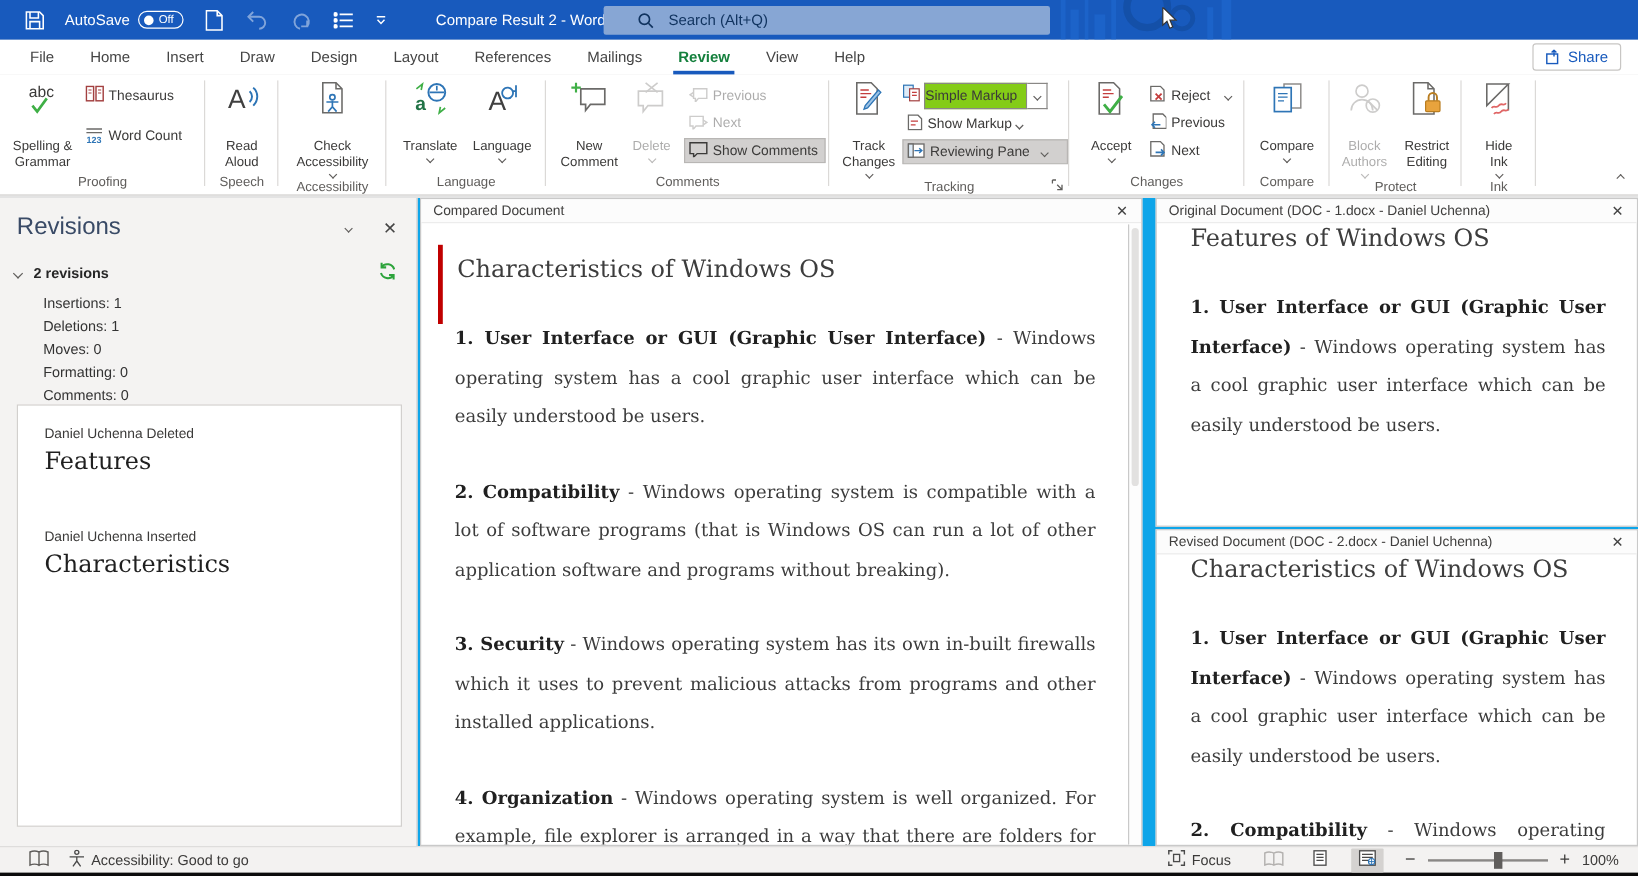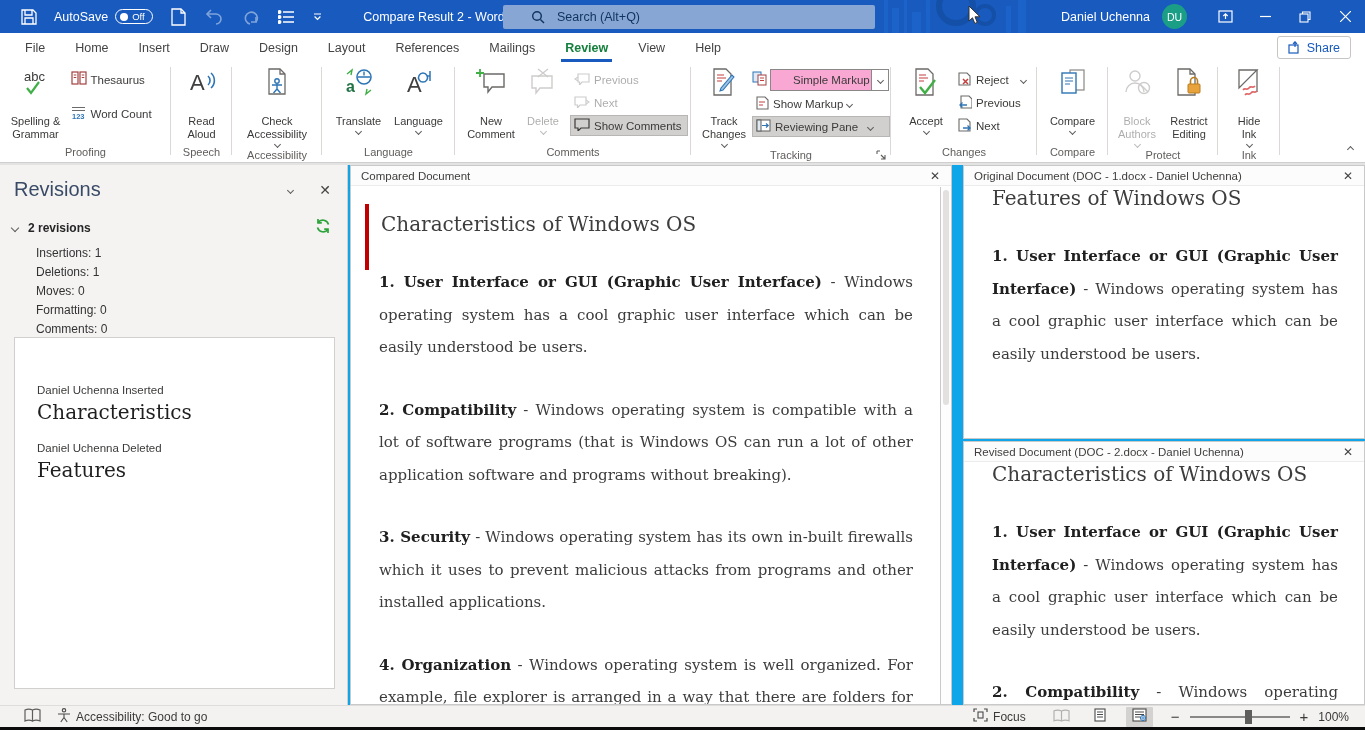--- a/index.html
+++ b/index.html
@@ -43,21 +43,21 @@
   .rg-label { height:18px; font-size:11px; color:#5f5d5b; text-align:center; line-height:16px; }
   .bigbtn { display:flex; flex-direction:column; align-items:center; padding-top:3px; font-size:11px; color:#3b3a39; text-align:center; line-height:13px; border-radius:2px; }
   .bigbtn .lbl { white-space:pre-line; margin-top:16px; }
   .smallbtn { display:flex; align-items:center; gap:4px; font-size:11.5px; color:#3b3a39; height:21px; padding:0 4px; white-space:nowrap; }
   .chev { display:inline-block; width:5px; height:5px; border-right:1.3px solid #5f5d5b; border-bottom:1.3px solid #5f5d5b; transform:rotate(45deg); margin-top:1px; }
   .chev.up { transform:rotate(-135deg); }
   .dis { opacity:.42; }
   .pressed { background:#d2d0cf; box-shadow:inset 0 0 0 1px #b8b6b4; }
   .vcol { display:flex; flex-direction:column; justify-content:flex-start; gap:2px; padding-top:4px; }
   .combo { display:flex; align-items:center; height:22px; }
-  .combo .cbx { width:102px; height:22px; border:1px solid #8a8886; background:#f9a8d4; font-size:11.5px; display:flex; align-items:center; padding-left:22px; color:#3b3a39; }
+  .combo .cbx { width:86px; height:22px; border:1px solid #8a8886; background:#84cc16; font-size:11.5px; display:flex; align-items:center; padding-left:0; color:#3b3a39; }
   .combo .cbtn { width:17px; height:22px; border:1px solid #8a8886; border-left:none; background:#fff; display:flex; align-items:center; justify-content:center; }
   .dlauncher { position:absolute; right:3px; bottom:3px; width:12px; height:12px; }
   .collapse-chev { position:absolute; right:12px; bottom:6px; }
 
   
   .workspace { position:absolute; top:165px; left:0; right:0; height:540px; background:#0ea5e9; }
   .pane { position:absolute; background:#fff; border:1px solid #c9c9c9; overflow:hidden; }
   .pane-header { height:20px; background:#fcfcfc; border-bottom:1px solid #ececec; display:flex; align-items:center; font-size:11.5px; color:#3f3e3d; padding:0 8px 0 10px; }
   .pane-close { margin-left:auto; font-size:12px; color:#444; width:16px; text-align:center; }
 
@@ -179,46 +179,20 @@
     <span class="circ" style="left:96px;top:4px;width:22px;height:22px;border-width:4px;"></span>
     <span class="bar" style="left:128px;width:5px;top:6px;"></span>
       <span class="bar" style="left:140px;width:8px;"></span>
   </div>
   <span class="cursor-arrow">
     <svg width="14" height="20" viewBox="0 0 14 20">
         <polygon points="1,0 1,15 4.5,11.8 6.8,17.5 9.3,16.4 7,10.8 12,10.8" fill="#fff" stroke="#333" stroke-width="1"></polygon>
       </svg>
   </span>
 
-  <div class="tb-right">
-    <span class="username">Daniel Uchenna</span>
-    <span class="avatar">DU</span>
-    <span class="winbtn">
-      <svg width="15" height="13" viewBox="0 0 15 13">
-          <rect x="1" y="1" width="13" height="11" fill="none" stroke="#fff" stroke-width="1.2"></rect>
-          <path d="M7.5 9V4M5.3 6 7.5 3.8 9.7 6" fill="none" stroke="#fff" stroke-width="1.2"></path>
-        </svg>
-    </span>
-    <span class="winbtn">
-      <svg width="11" height="11" viewBox="0 0 11 11">
-          <path d="M0 5.5h11" stroke="#fff" stroke-width="1.2"></path>
-        </svg>
-    </span>
-    <span class="winbtn">
-      <svg width="12" height="12" viewBox="0 0 12 12">
-          <rect x="1" y="3" width="8" height="8" fill="none" stroke="#fff" stroke-width="1.1"></rect>
-          <path d="M3.5 3V1h7.5v7.5H9" fill="none" stroke="#fff" stroke-width="1.1"></path>
-        </svg>
-    </span>
-    <span class="winbtn">
-      <svg width="11" height="11" viewBox="0 0 11 11">
-          <path d="M0 0 11 11M11 0 0 11" stroke="#fff" stroke-width="1.2"></path>
-        </svg>
-    </span>
-  </div>
 </div>
 
 <div class="tabrow">
   <span class="tab">File</span>
   <span class="tab">Home</span>
   <span class="tab">Insert</span>
   <span class="tab">Draw</span>
   <span class="tab">Design</span>
   <span class="tab">Layout</span>
   <span class="tab">References</span>
@@ -568,27 +542,27 @@
       </span>
     </div>
     <div class="rev-stats">
       <div>Insertions: 1</div>
       <div>Deletions: 1</div>
       <div>Moves: 0</div>
       <div>Formatting: 0</div>
       <div>Comments: 0</div>
     </div>
     <div class="rev-card">
+      <div class="entry">
+        <div class="who">Daniel Uchenna Deleted</div>
+        <div class="what">Features</div>
+      </div>
       <div class="entry second">
         <div class="who">Daniel Uchenna Inserted</div>
         <div class="what">Characteristics</div>
-      </div>
-      <div class="entry">
-        <div class="who">Daniel Uchenna Deleted</div>
-        <div class="what">Features</div>
       </div>
     </div>
   </div>
 
   <div class="pane compared">
     <div class="pane-header">
       <span>Compared Document</span>
       <span class="pane-close">✕</span>
     </div>
     <div class="doc-area doc-serif">

